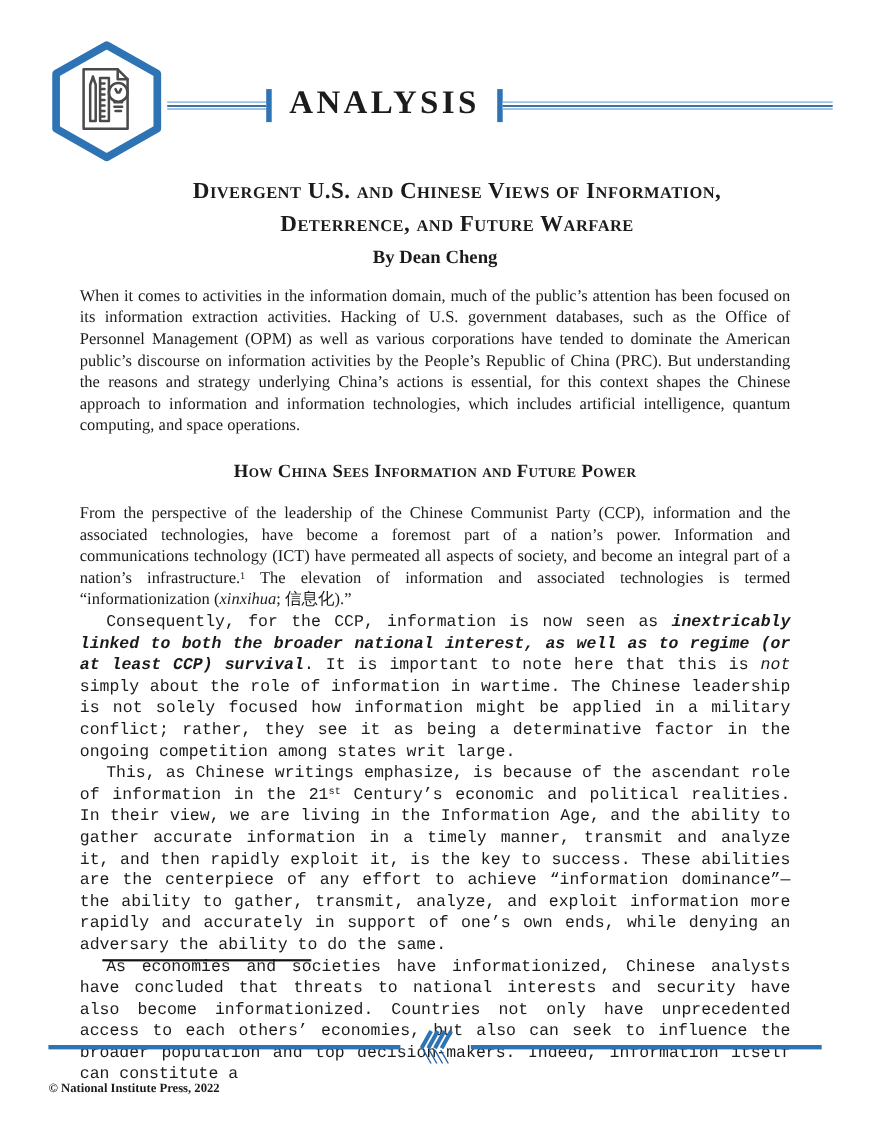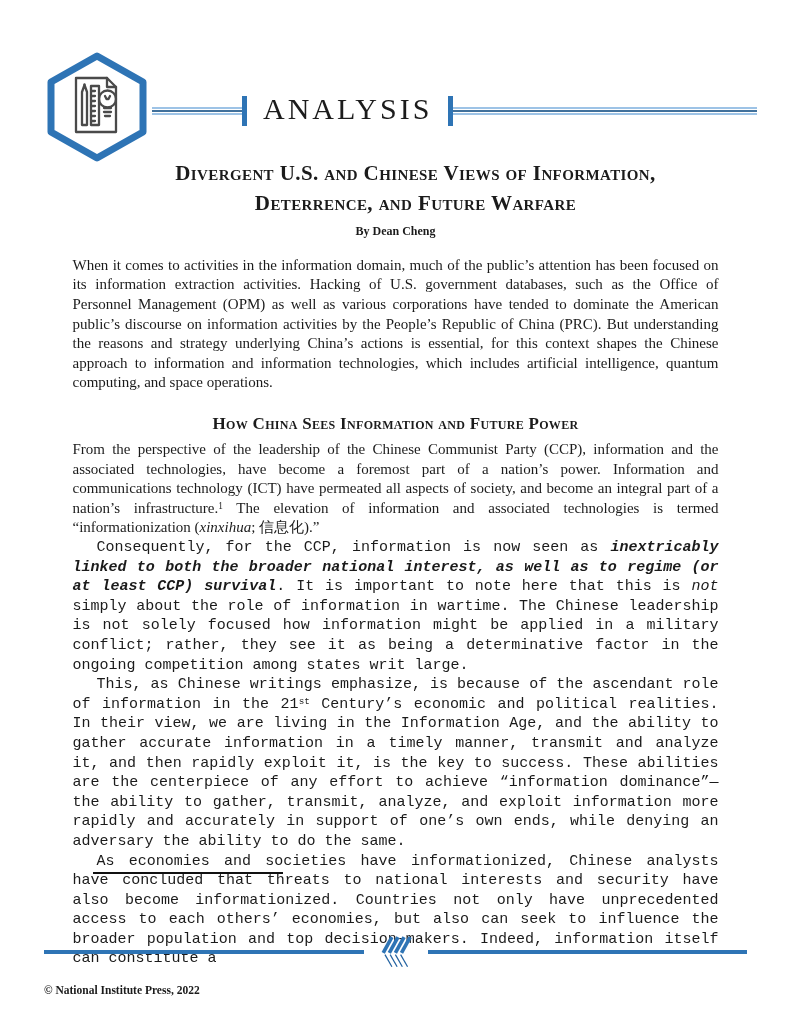--- a/index.html
+++ b/index.html
@@ -8,41 +8,41 @@
     --line-dark-blue:#41719c;
     --footer-blue:#2161a0;
     --text:#1b1b1b;
   }
   *{margin:0;padding:0;box-sizing:border-box;}
   html,body{background:#ffffff;}
   body{width:791px;height:1024px;overflow:hidden;font-family:"Liberation Serif",serif;color:var(--text);}
   .page{position:relative;width:791px;height:1024px;background:#fff;padding-top:158px;}
 
   
-  .masthead{position:absolute;top:16px;left:0;right:0;height:150px;}
+  .masthead{position:absolute;top:1px;left:0;right:0;height:150px;font-weight:bold;}
   .hex-logo{position:absolute;left:44px;top:36px;width:106px;height:110px;}
   .banner{position:absolute;left:152px;right:34px;top:78px;height:34px;display:flex;align-items:center;}
   .hline{height:8px;background:linear-gradient(to bottom,
       var(--line-light-blue) 0 2px,#ffffff 2px 3px,
       var(--line-dark-blue) 3px 5px,#ffffff 5px 6px,
       var(--line-light-blue) 6px 8px);}
   .hline-left{width:90px;}
   .hline-right{flex:1;}
   .vbar{width:5px;height:30px;background:var(--accent-blue);flex:0 0 auto;}
   .banner-label{font-size:30px;letter-spacing:3px;line-height:1;margin:0 16px;transform:translateY(-2px);color:#1c1c1c;}
 
   
   .title{font-size:21px;font-weight:bold;font-variant:small-caps;text-align:center;line-height:1.45;letter-spacing:.4px;padding-left:40px;}
-  .byline{font-size:12px;font-weight:bold;text-align:center;margin-top:5px;}
+  .byline{font-size:17px;font-weight:bold;text-align:center;margin-top:5px;}
 
   
   .body-text{width:646px;margin:0 auto;margin-top:17px;}
   .body-text p{font-size:15px;line-height:19.6px;text-align:justify;}
   .body-text p.indent{text-indent:24px;font-family:Liberation Mono, monospace;}
-  .section-heading{font-size:17px;font-weight:bold;font-variant:small-caps;text-align:center;margin:21px 0 6px 0;letter-spacing:.3px;}
+  .section-heading{font-size:17px;font-weight:bold;font-variant:small-caps;text-align:center;margin:21px 0 19px 0;letter-spacing:.3px;}
   sup{font-size:62%;vertical-align:baseline;position:relative;top:-0.45em;line-height:0;}
 
   
   .footnote-block{position:absolute;left:73px;top:872px;width:646px;}
   .footnote-rule{width:190px;border-top:2px solid #111;margin-left:20px;margin-bottom:7px;}
   .footnote{font-size:11.3px;line-height:14.5px;text-align:justify;}
 
   
   .page-footer{position:absolute;left:44px;right:44px;top:933px;}
   .footer-band{display:flex;align-items:center;}

